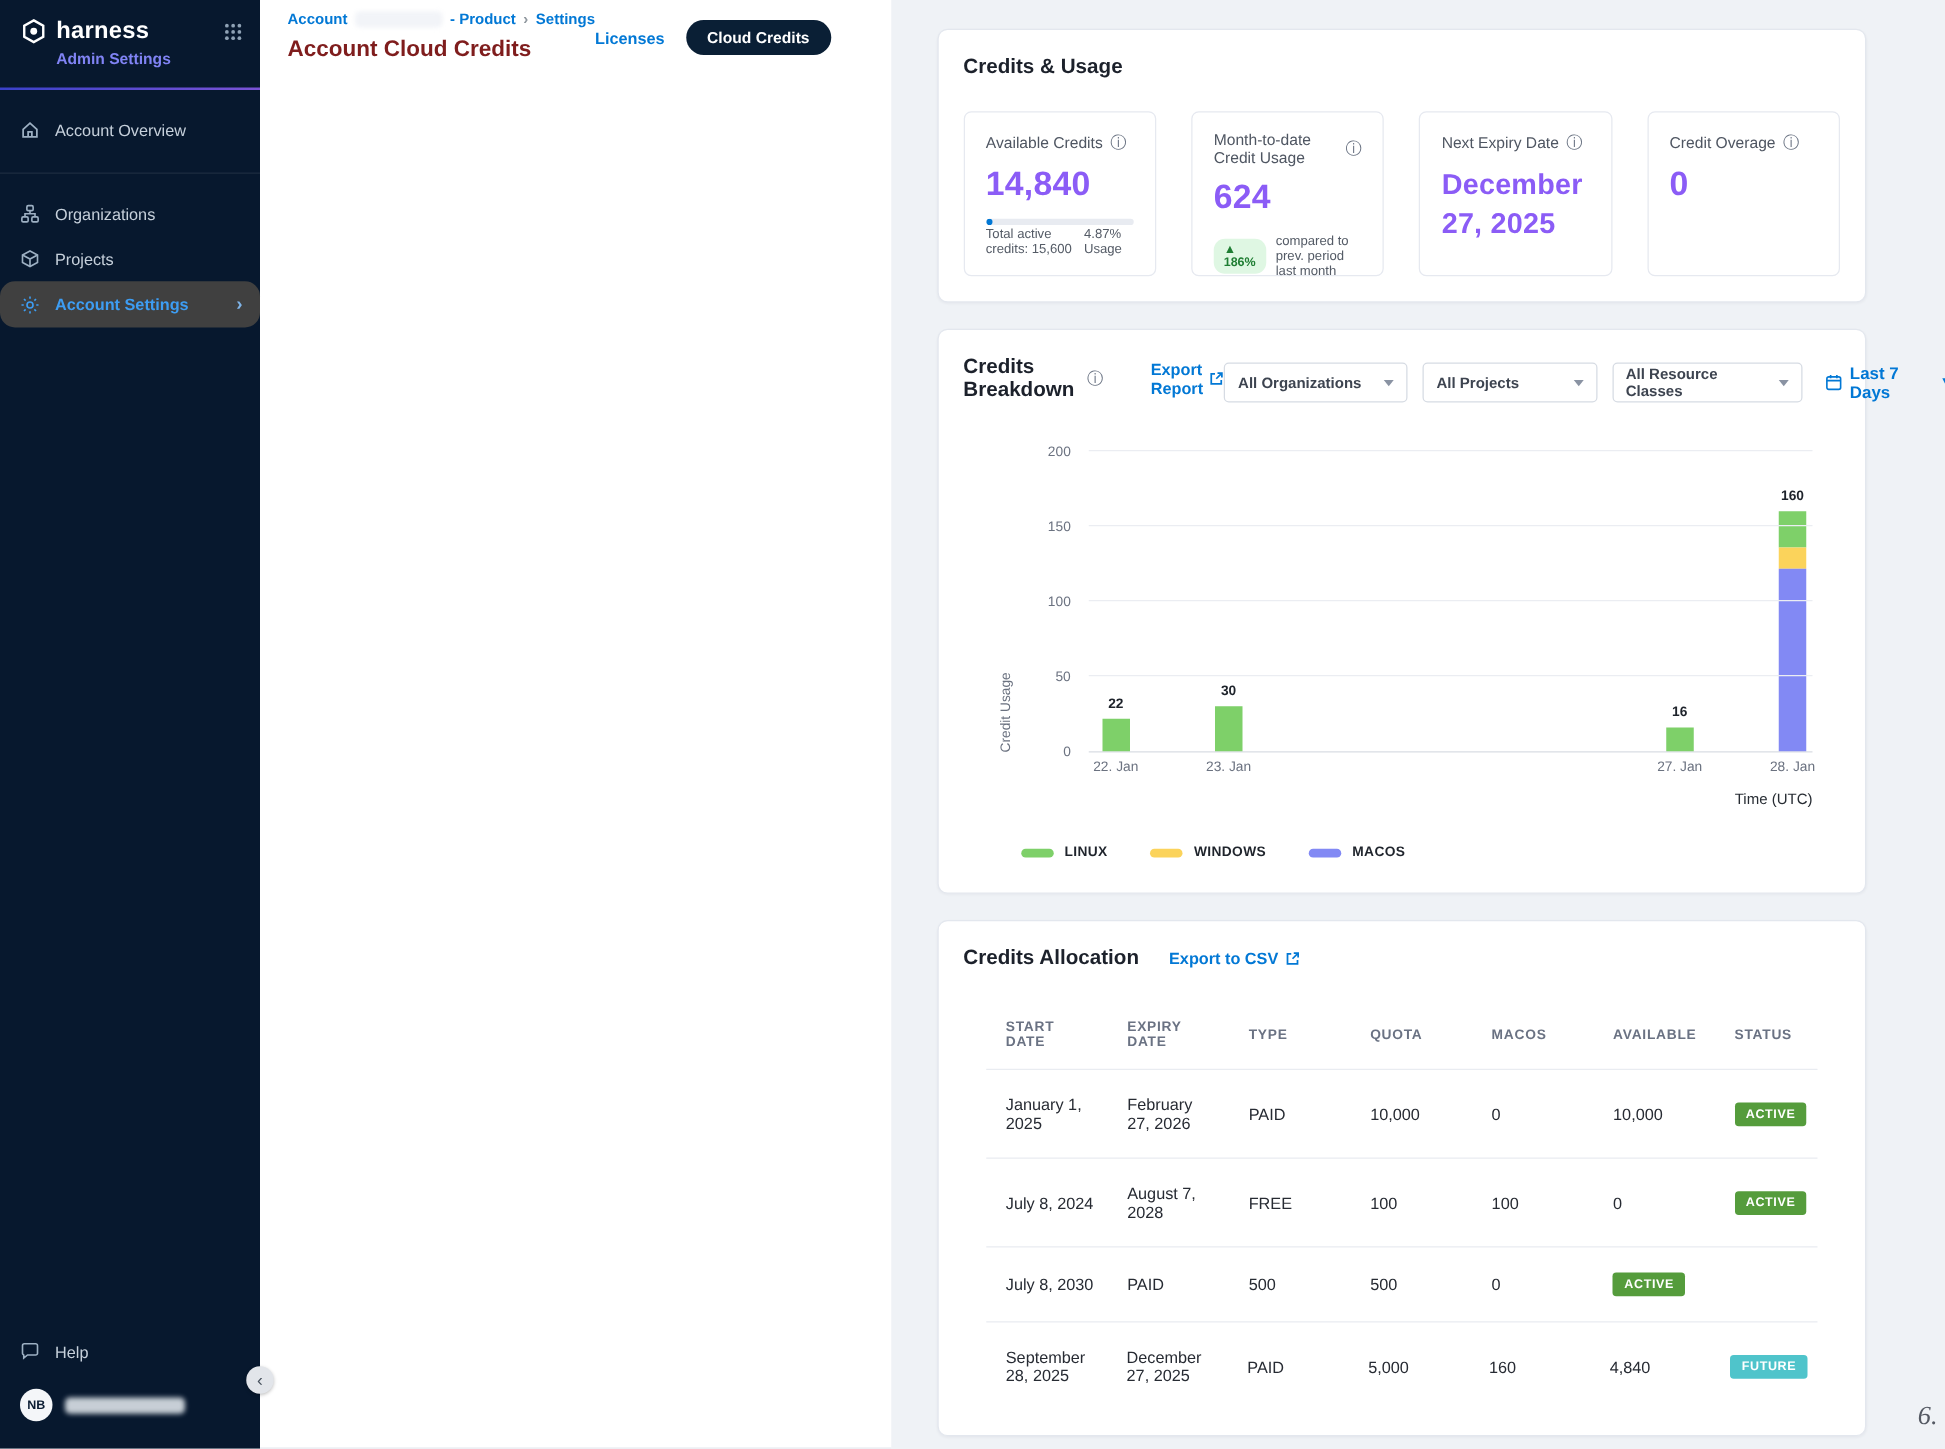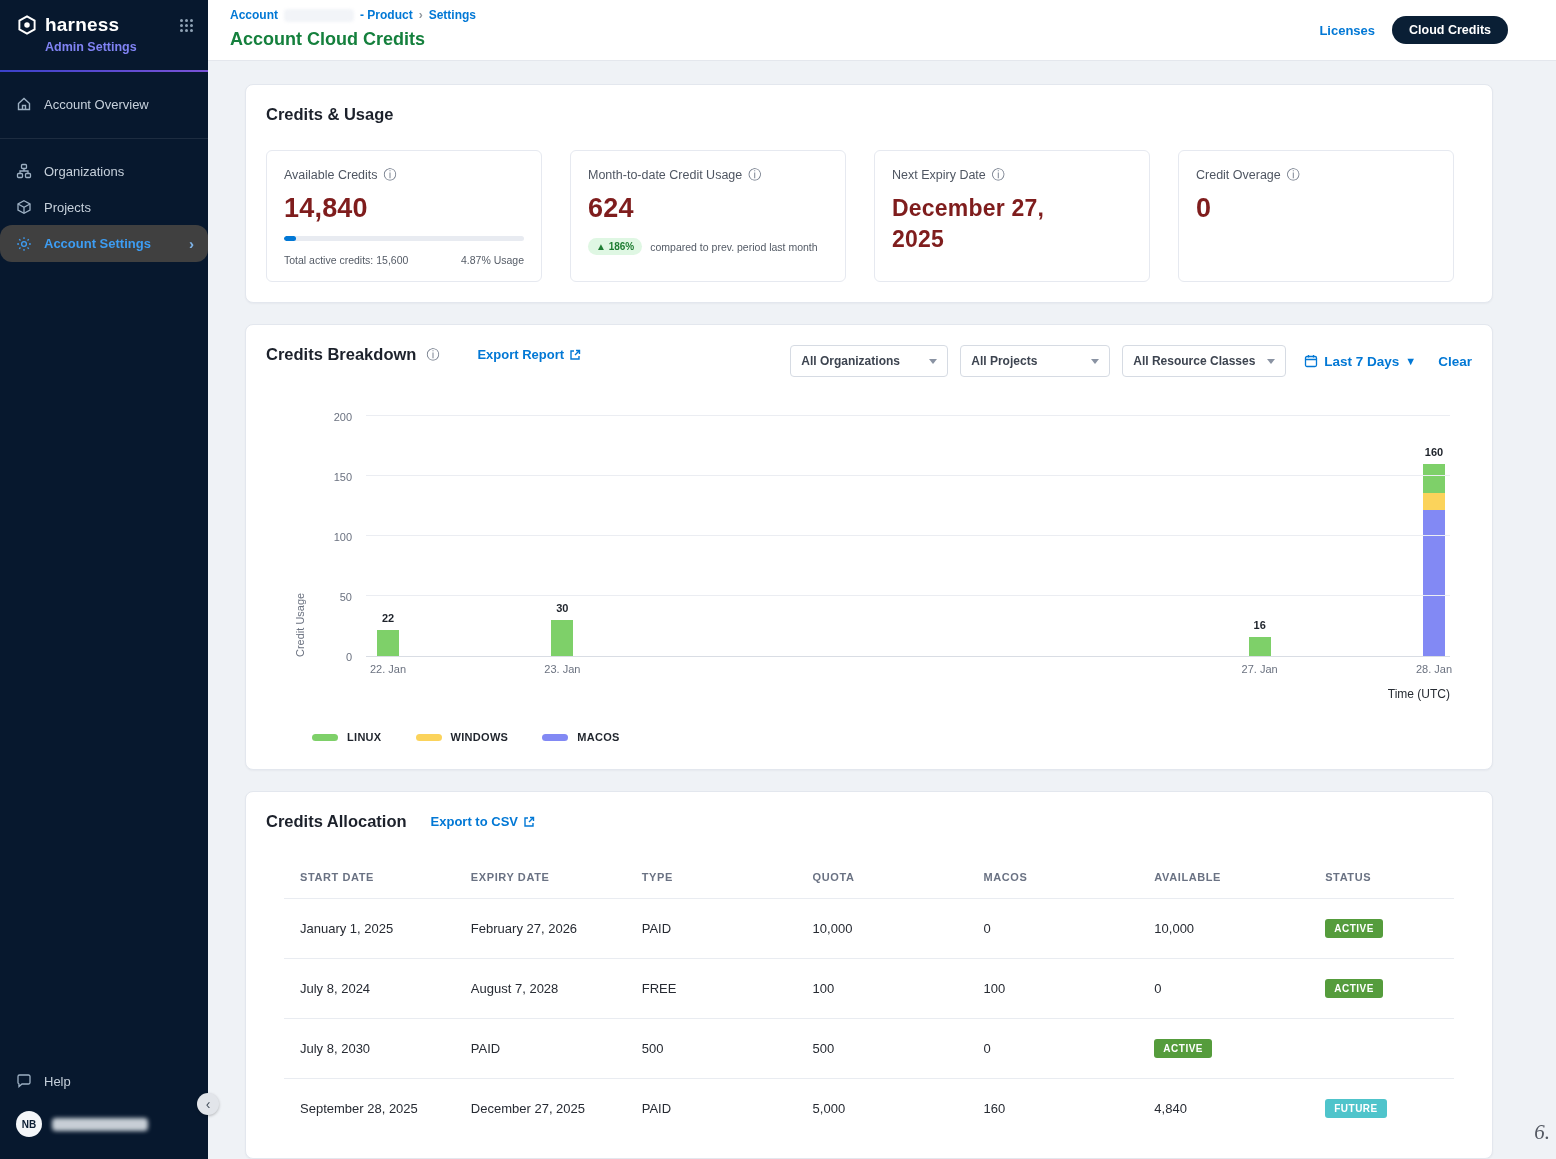--- a/index.html
+++ b/index.html
@@ -21,51 +21,51 @@
   .sb-item.active .sb-icon { color:#3d9df3; }
   .sb-item .chev { margin-left:auto; font-size:15px; color:#7fb4e8; }
   .sb-divider { border-top:1px solid rgba(255,255,255,.09); margin:16px 0 14px 0; }
   .sb-bottom { margin-top:auto; padding-bottom:10px; }
   .avatar-row { display:flex; align-items:center; gap:10px; padding:12px 16px; }
   .avatar { width:26px; height:26px; border-radius:50%; background:#f4f6f9; color:#0b1d33; font-size:10px; font-weight:700; display:flex; align-items:center; justify-content:center; }
   .blur-chip { display:inline-block; height:13px; border-radius:4px; background:rgba(233,238,243,.85); filter:blur(2px); }
   .collapse-handle { position:absolute; top:1093px; left:197px; width:22px; height:22px; border-radius:50%; background:#e2e5ea; color:#46505c; display:flex; align-items:center; justify-content:center; font-size:14px; box-shadow:0 1px 3px rgba(0,0,0,.25); cursor:pointer; z-index:9; }
 
   
-  .main { flex:1; display:flex; flex-direction:column; position:relative; overflow:hidden; }
+  .main { flex:1; display:flex; flex-direction:row; position:relative; overflow:hidden; }
   .topbar { background:#fff; border-bottom:1px solid #e4e7ed; padding:8px 48px 10px 22px; display:flex; justify-content:space-between; align-items:flex-start; }
   .breadcrumb { display:flex; align-items:center; gap:6px; font-size:12px; font-weight:600; color:#0278d5; position:relative; }
   .breadcrumb .sep { color:#90989f; font-size:12px; }
   .crumb { cursor:pointer; }
   .bc-blur { width:70px; height:13px; border-radius:4px; background:#f2f4f8; filter:blur(1.5px); }
-  .page-title { font-size:18px; font-weight:700; color:#15803d; margin-top:7px; }
+  .page-title { font-size:18px; font-weight:700; color:#7f1d1d; margin-top:7px; }
   .tb-right { display:flex; align-items:center; gap:17px; margin-top:8px; }
   .link { color:#0278d5; font-weight:700; font-size:13px; cursor:pointer; text-decoration:none; }
   .pill-btn { background:#0a1f35; color:#fff; font-size:12.5px; font-weight:700; border:none; border-radius:14px; padding:7px 17px; cursor:pointer; }
 
   .content { flex:1; overflow:hidden; padding:23px 63px 0 37px; }
   .card { background:#fff; border:1px solid #e3e7ee; border-radius:8px; box-shadow:0 1px 2px rgba(16,24,40,.04); padding:20px; margin-bottom:21px; }
   .card-title { font-size:16.5px; font-weight:700; color:#1c212b; }
   .info-i { color:#6a7383; font-size:13px; font-weight:400; cursor:pointer; }
 
   
   .stat-row { display:flex; gap:28px; margin-top:26px; }
   .stat-card { width:276px; height:132px; border:1px solid #e6e9f0; border-radius:6px; padding:15px 17px; display:flex; flex-direction:column; }
   .stat-label { font-size:12.5px; color:#4f5662; display:flex; align-items:center; gap:6px; }
-  .stat-value { font-size:27px; font-weight:800; color:#7f1d1d; margin-top:9px; letter-spacing:.2px; }
+  .stat-value { font-size:27px; font-weight:800; color:#8b5cf6; margin-top:9px; letter-spacing:.2px; }
   .stat-value.date { font-size:23px; line-height:1.35; max-width:190px; }
   .progress-track { margin-top:12px; height:5px; border-radius:3px; background:#e8ebf1; overflow:hidden; }
   .progress-fill { height:100%; background:#0278d5; border-radius:3px; }
   .stat-foot { margin-top:auto; display:flex; justify-content:space-between; font-size:10.5px; color:#545b66; }
   .badge-row { display:flex; align-items:center; gap:8px; margin-top:14px; }
   .green-badge { background:#dff7e3; color:#1e7d32; font-size:10px; font-weight:700; border-radius:9px; padding:3px 8px; }
   .badge-note { font-size:10.5px; color:#545b66; }
 
   
-  .bd-header { display:flex; align-items:flex-start; }
+  .bd-header { display:flex; align-items:flex-end; }
   .bd-left { display:flex; align-items:center; gap:10px; }
   .export-link { display:flex; align-items:center; gap:5px; margin-left:28px; }
   .filters { margin-left:auto; display:flex; align-items:center; gap:12px; }
   .select-box { height:32px; border:1px solid #d6dbe3; border-radius:4px; background:#fff; display:flex; align-items:center; gap:10px; padding:0 10px; font-size:12px; font-weight:600; color:#3d4450; cursor:pointer; }
   .caret-down { width:0; height:0; border-left:4px solid transparent; border-right:4px solid transparent; border-top:5px solid #8a93a3; }
   .date-filter { display:flex; align-items:center; gap:6px; color:#0278d5; font-size:13.5px; font-weight:600; margin-left:6px; cursor:pointer; }
   .date-filter .caret { color:#0278d5; font-size:11px; }
 
   
   .chart-wrap { position:relative; height:302px; margin-top:30px; }

